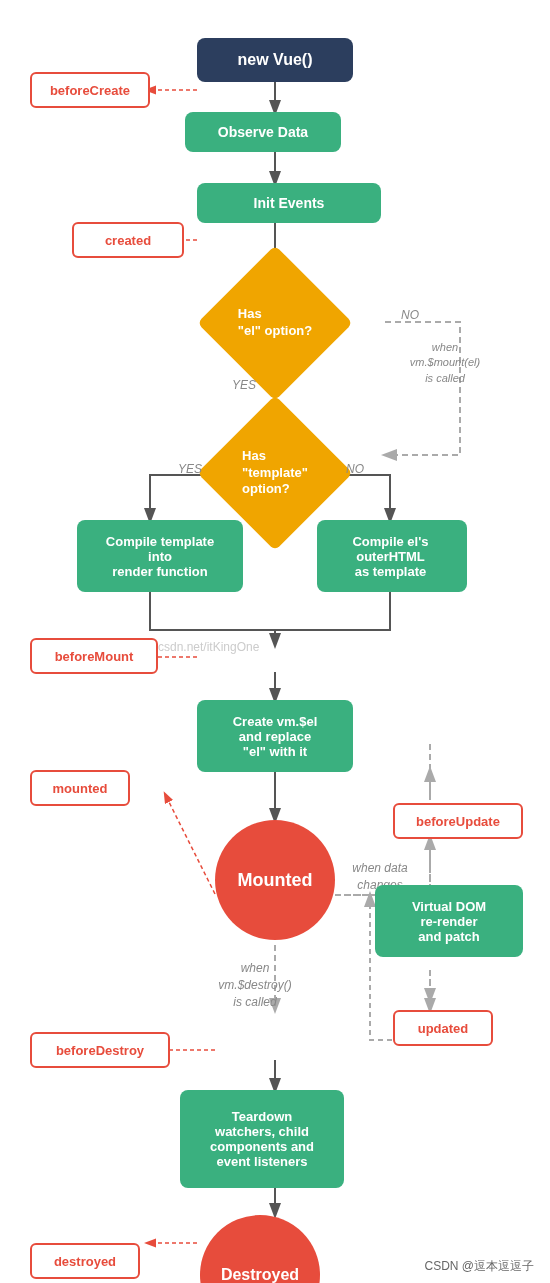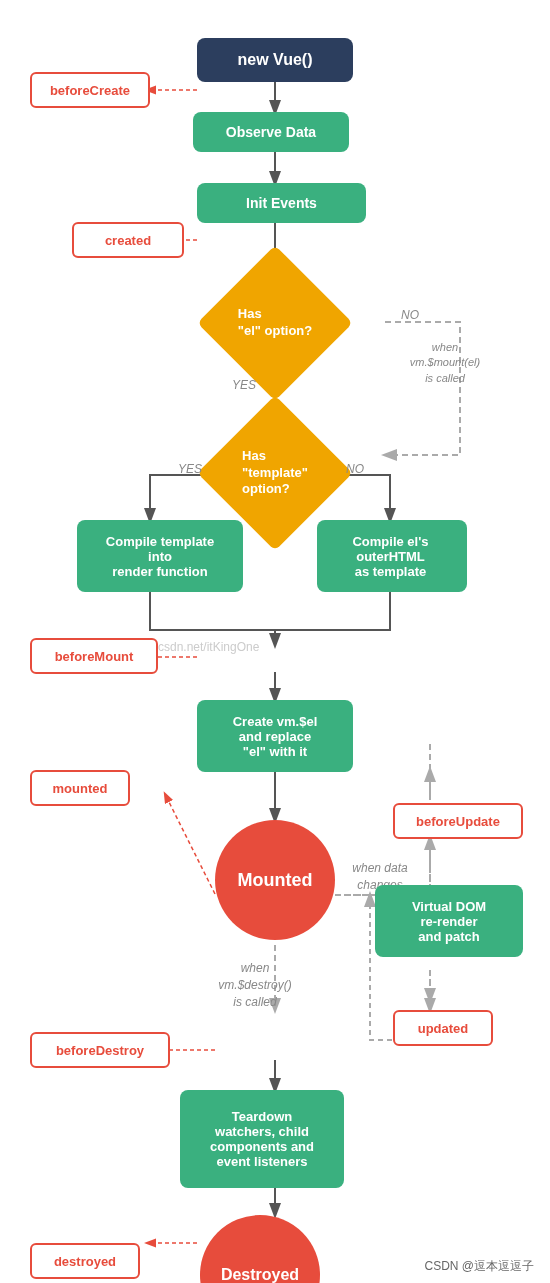--- a/index.html
+++ b/index.html
@@ -214,25 +214,25 @@
   </svg>
 
   <div class="box-dark" style="left:197px; top:38px; width:156px; height:44px;">
     <span>new Vue()</span>
   </div>
 
   <div class="box-hook" style="left:30px; top:72px; width:120px; height:36px;">
     <span>beforeCreate</span>
   </div>
 
-  <div class="box-green" style="left:193px; top:112px; width:156px; height:40px;">
+  <div class="box-green" style="left:185px; top:112px; width:156px; height:40px;">
     <span>Observe Data</span>
   </div>
 
-  <div class="box-green" style="left:197px; top:183px; width:169px; height:40px;">
+  <div class="box-green" style="left:197px; top:183px; width:184px; height:40px;">
     <span>Init Events</span>
   </div>
 
   <div class="box-hook" style="left:30px; top:222px; width:112px; height:36px;margin-left:42px;">
     <span>created</span>
   </div>
 
   <div class="diamond" style="left:220px; top:268px;">
     <div class="diamond-inner"></div>
     <div class="diamond-text">

